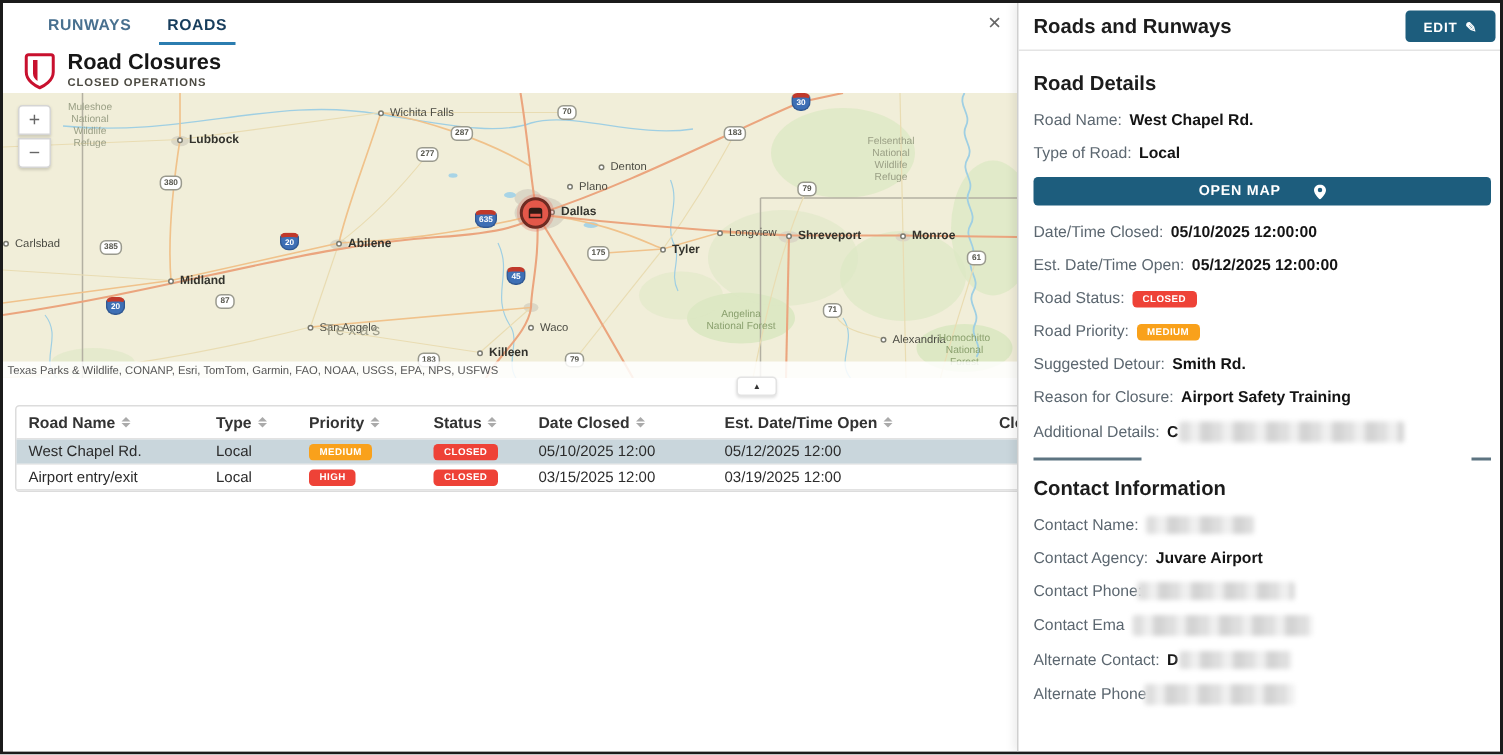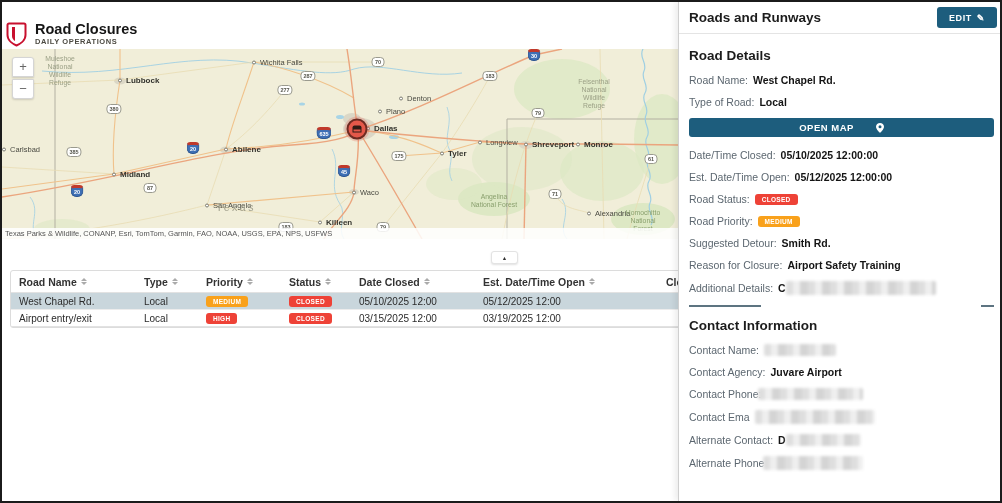--- a/index.html
+++ b/index.html
@@ -8,21 +8,21 @@
 
   
   .left { position:absolute; left:0; top:0; width:676px; height:100%; background:#fff; overflow:hidden; }
 
   .tabbar { position:relative; height:30px; display:flex; align-items:center; padding-left:18px; background:#fff; }
   .tab { position:relative; height:30px; display:flex; align-items:center; padding:0 12px; font-size:10.5px; font-weight:bold; letter-spacing:.4px; color:#48708f; cursor:pointer; }
   .tab.active { color:#173d5c; }
   .tab.active::after { content:""; position:absolute; left:6px; right:6px; bottom:2px; height:2px; background:#2b7db0; }
   .close-x { position:absolute; right:6px; top:5px; width:18px; height:18px; font-size:15px; line-height:18px; text-align:center; color:#666; cursor:pointer; }
 
-  .pageheader { display:flex; align-items:center; height:30px; padding-left:4px; background:#fff;margin-top:17px; }
+  .pageheader { display:flex; align-items:center; height:30px; padding-left:14px; background:#fff; }
   .logo { width:21px; height:25px; margin-right:8px; }
   .ph-text .title { font-size:14.5px; font-weight:bold; color:#161616; line-height:15px; }
   .ph-text .subtitle { font-size:7.5px; font-weight:bold; color:#4c4a42; letter-spacing:.6px; }
 
   
   .map { position:relative; width:676px; height:190px; background:#f1eed9; overflow:hidden; }
   .map svg.base { position:absolute; left:0; top:0; }
   #map-labels { position:absolute; left:0; top:0; width:100%; height:100%; }
   .city { position:absolute; display:flex; align-items:center; transform:translate(0,-50%); font-size:7.5px; color:#4a4a42; white-space:nowrap; }
   .city .dot { width:4px; height:4px; border:1px solid #7b7b70; border-radius:50%; background:#fff; margin-right:2px; transform:translateX(-2px); }
@@ -76,29 +76,34 @@
   .divider-row .seg-r { position:absolute; right:0; top:0; width:13px; height:2px; background:#5d7481; }
   .pin-icon { display:inline-block; }
 </style>
 </head>
 <body>
 
 <div class="app">
 
   <div class="left">
 
+    <div class="tabbar">
+      <div class="tab">RUNWAYS</div>
+      <div class="tab active">ROADS</div>
+      <div class="close-x">×</div>
+    </div>
 
     <div class="pageheader">
       <svg class="logo" viewBox="0 0 21 25">
         <path d="M3 1.5 h15 a1.5 1.5 0 0 1 1.5 1.5 v10 c0 6 -6.5 9.5 -9 10.5 c-2.5 -1 -9 -4.5 -9 -10.5 V3 a1.5 1.5 0 0 1 1.5 -1.5 z" fill="none" stroke="#c8102e" stroke-width="2"></path>
         <path d="M6 5 v9 c0 2.5 1.5 4 3 5 V5 z" fill="#c8102e"></path>
       </svg>
       <div class="ph-text">
         <div class="title">Road Closures</div>
-        <div class="subtitle">DAILY OPERATIONS</div>
+        <div class="subtitle">CLOSED OPERATIONS</div>
       </div>
     </div>
 
     <div class="map" id="map">
       <svg class="base" width="676" height="190" viewBox="0 0 676 190">
         <rect width="676" height="190" fill="#f1eed9"></rect>
 
         <g fill="#dde8c4">
           <ellipse cx="560" cy="40" rx="48" ry="30" opacity=".8"></ellipse>
           <ellipse cx="660" cy="90" rx="28" ry="45" opacity=".8"></ellipse>
@@ -204,41 +209,41 @@
             <span>Abilene</span>
           </div>
           <div class="city big" style="left: 112px; top: 125px;">
             <span class="dot"></span>
             <span>Midland</span>
           </div>
           <div class="city" style="left: 205px; top: 156px;">
             <span class="dot"></span>
             <span>San Angelo</span>
           </div>
-          <div class="city" style="left: 352px; top: 143px;">
+          <div class="city" style="left: 352px; top: 156px;">
             <span class="dot"></span>
             <span>Waco</span>
           </div>
           <div class="city big" style="left: 318px; top: 173px;">
             <span class="dot"></span>
             <span>Killeen</span>
           </div>
           <div class="city big" style="left: 440px; top: 104px;">
             <span class="dot"></span>
             <span>Tyler</span>
           </div>
           <div class="city" style="left: 478px; top: 93px;">
             <span class="dot"></span>
             <span>Longview</span>
           </div>
           <div class="city big" style="left: 524px; top: 95px;">
             <span class="dot"></span>
             <span>Shreveport</span>
           </div>
-          <div class="city big" style="left: 576px; top: 95px;">
+          <div class="city big" style="left: 600px; top: 95px;">
             <span class="dot"></span>
             <span>Monroe</span>
           </div>
           <div class="city" style="left: 587px; top: 164px;">
             <span class="dot"></span>
             <span>Alexandria</span>
           </div>
           <div class="city" style="left: 2px; top: 100px;">
             <span class="dot"></span>
             <span>Carlsbad</span>

